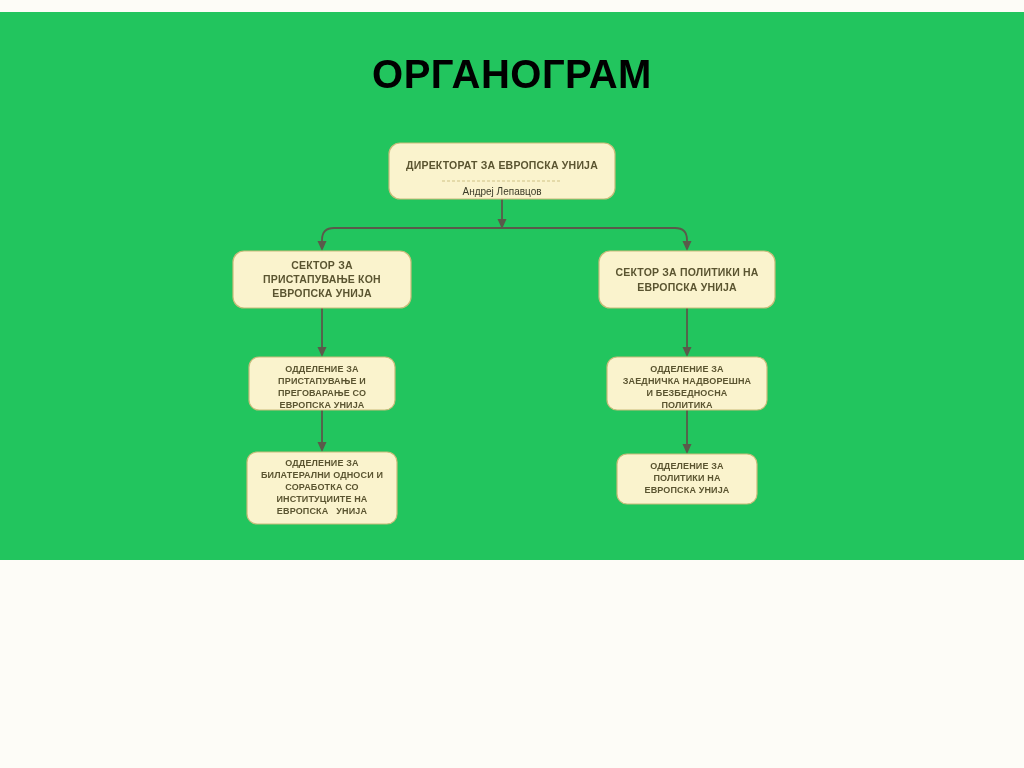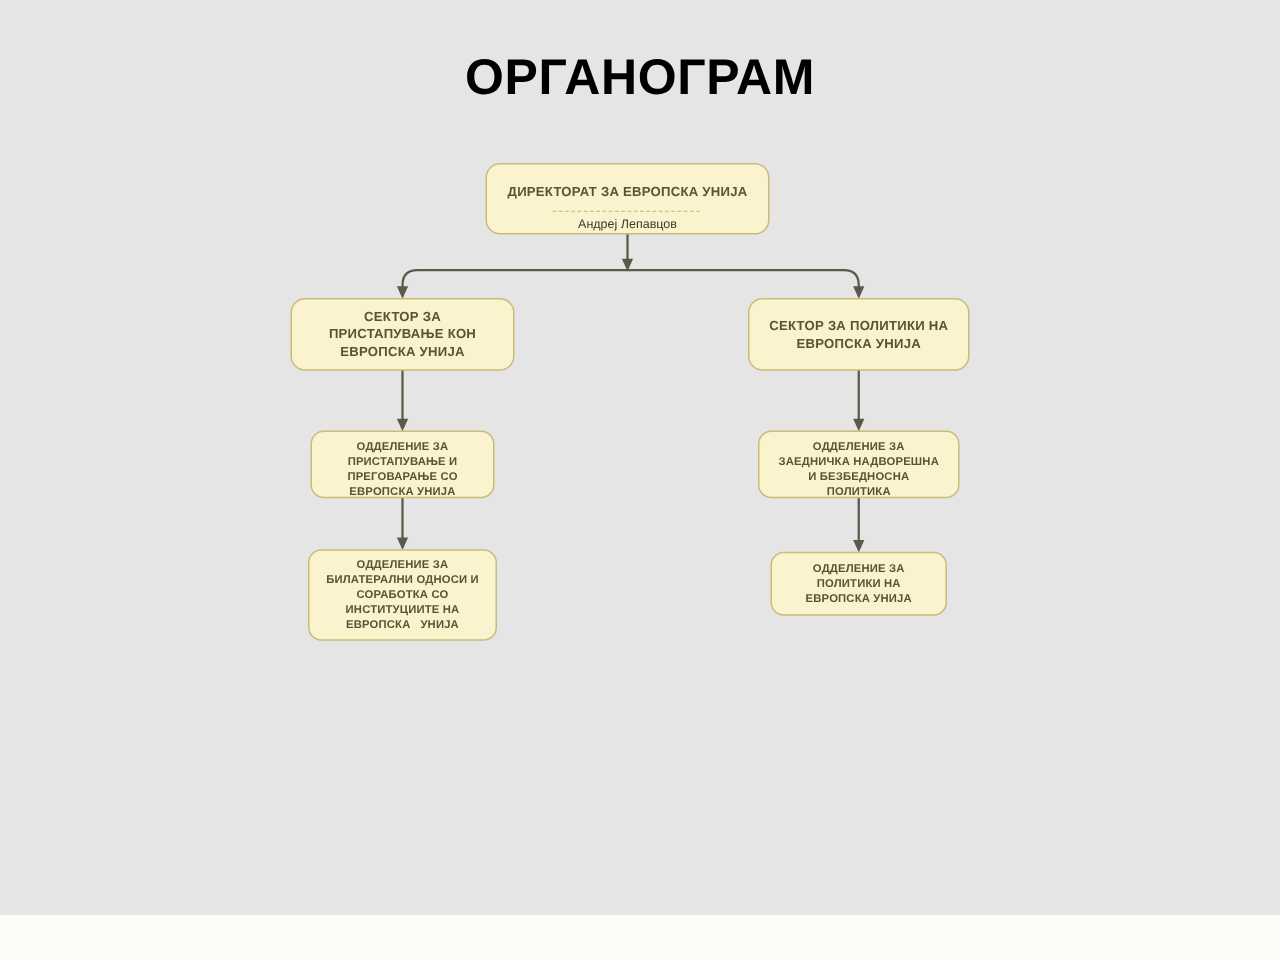--- a/index.html
+++ b/index.html
@@ -10,22 +10,23 @@
   body {
     width: 1024px;
     height: 768px;
     background: #fdfcf7;
     font-family: "Liberation Sans", "DejaVu Sans", sans-serif;
     overflow: hidden;
   }
   #page {
     position: relative;
     width: 1024px;
-    height: 732px;
-    background: #e5e5e5;
+    height: 548px;
+    background: #22c55e;
+    margin-top: 12px;
   }
   #chart-title {
     position: absolute;
     top: 40px;
     left: 0;
     width: 1024px;
     text-align: center;
     font-size: 40px;
     font-weight: bold;
     letter-spacing: 0.5px;

